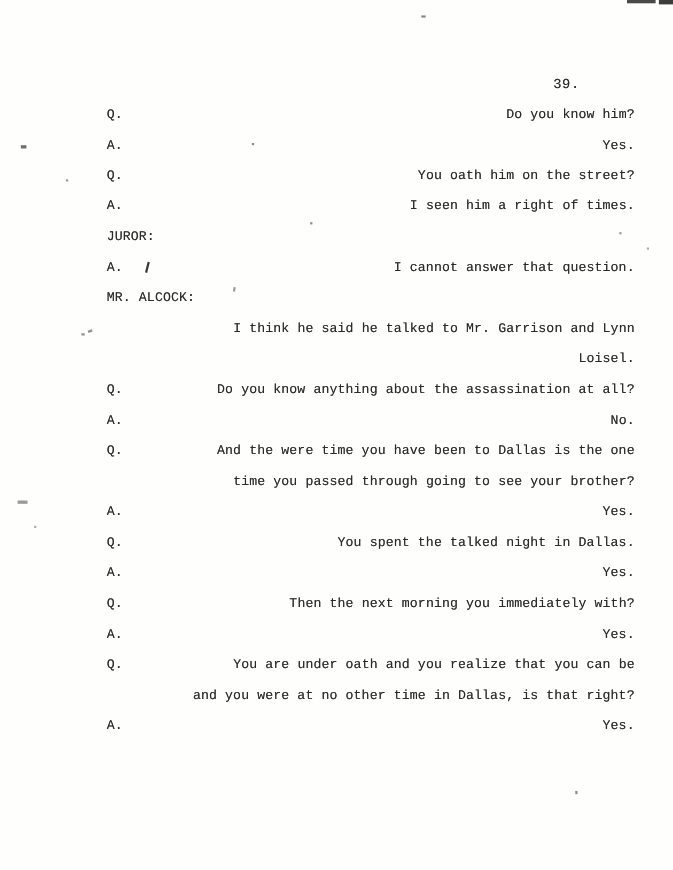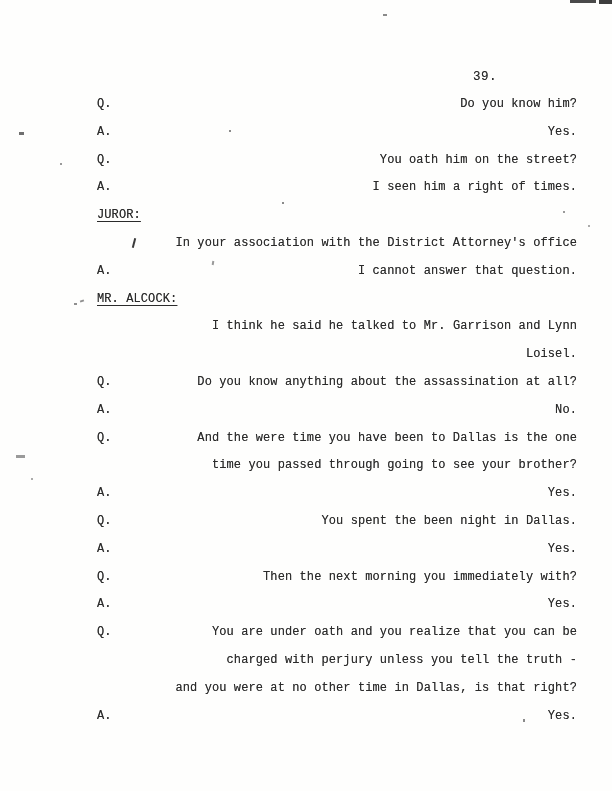--- a/index.html
+++ b/index.html
@@ -15,21 +15,21 @@
     font-family: "Liberation Mono", "DejaVu Sans Mono", monospace;
   }
   .page {
     position: absolute;
     inset: 0;
     background: #fefefd;
     color: #2b2b2b;
   }
   .page-number {
     position: absolute;
-    left: 473px;
+    left: 503px;
     top: 70px;
     font-size: 12.5px;
     letter-spacing: 0.5px;
     text-shadow: 0 0 0.5px rgba(40,40,40,0.6);
   }
   .transcript {
     position: absolute;
     left: 97px;
     top: 91px;
     width: 480px;
@@ -47,21 +47,20 @@
     flex: 0 0 45px;
     width: 45px;
   }
   .line .text {
     flex: 1 1 auto;
     text-align: right;
   }
   .line.speaker .label {
     flex: 0 0 auto;
     width: auto;
-    text-decoration: underline;
     text-underline-offset: 3px;
   }
   .scan-mark {
     position: absolute;
     pointer-events: none;
   }
 </style>
 </head>
 <body>
 
@@ -88,24 +87,20 @@
   <div class="line qa">
     <span class="label">A.</span>
     <span class="text">I seen him a right of times.</span>
   </div>
 
   <div class="line speaker">
     <span class="label">JUROR:</span>
     <span class="text"></span>
   </div>
 
-  <div class="line cont">
-    <span class="label"></span>
-    <span class="text">In your association with the District Attorney's office</span>
-  </div>
 
 
   <div class="line qa">
     <span class="label">A.</span>
     <span class="text">I cannot answer that question.</span>
   </div>
 
   <div class="line speaker">
     <span class="label">MR. ALCOCK:</span>
     <span class="text"></span>
@@ -141,21 +136,21 @@
     <span class="text">time you passed through going to see your brother?</span>
   </div>
 
   <div class="line qa">
     <span class="label">A.</span>
     <span class="text">Yes.</span>
   </div>
 
   <div class="line qa">
     <span class="label">Q.</span>
-    <span class="text">You spent the been night in Dallas.</span>
+    <span class="text">You spent the talked night in Dallas.</span>
   </div>
 
   <div class="line qa">
     <span class="label">A.</span>
     <span class="text">Yes.</span>
   </div>
 
   <div class="line qa">
     <span class="label">Q.</span>
     <span class="text">Then the next morning you immediately with?</span>
@@ -164,24 +159,20 @@
   <div class="line qa">
     <span class="label">A.</span>
     <span class="text">Yes.</span>
   </div>
 
   <div class="line qa">
     <span class="label">Q.</span>
     <span class="text">You are under oath and you realize that you can be</span>
   </div>
 
-  <div class="line cont">
-    <span class="label"></span>
-    <span class="text">charged with perjury unless you tell the truth -</span>
-  </div>
 
   <div class="line cont">
     <span class="label"></span>
     <span class="text">and you were at no other time in Dallas, is that right?</span>
   </div>
 
   <div class="line qa">
     <span class="label">A.</span>
     <span class="text">Yes.</span>
   </div>

